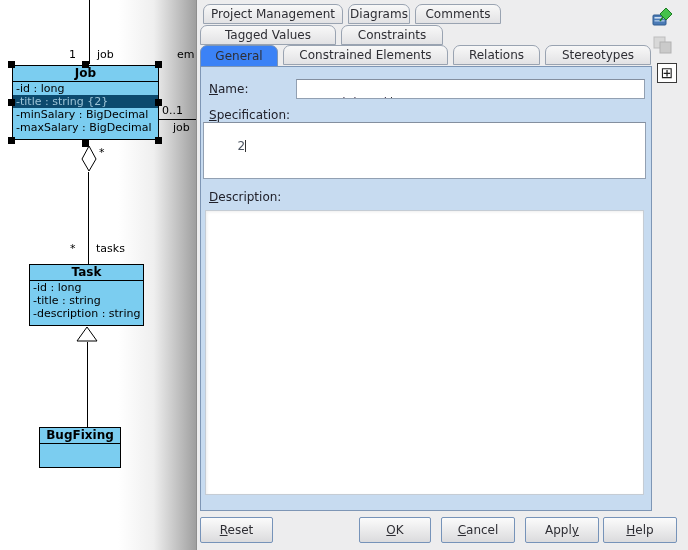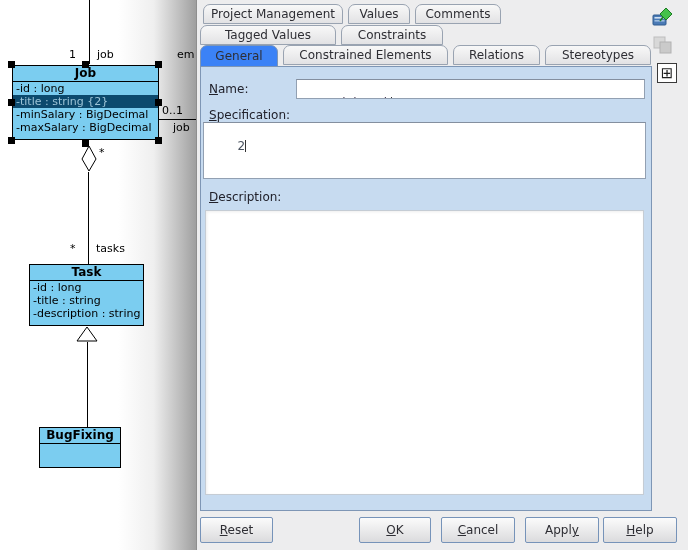--- a/index.html
+++ b/index.html
@@ -124,21 +124,21 @@
     </div>
   </div>
 
   <div class="panel">
 
     <div class="tabrow" style="left:6px; top:4px;">
       <div class="tab" style="width:140px;">
           <span>Project Management</span>
         </div>
       <div class="tab" style="width:62px;">
-          <span>Values</span>
+          <span>Diagrams</span>
         </div>
       <div class="tab" style="width:86px;">
           <span>Comments</span>
         </div>
     </div>
 
     <div class="tabrow" style="left:3px; top:25px;">
       <div class="tab" style="width:136px;">
           <span>Tagged Values</span>
         </div>

